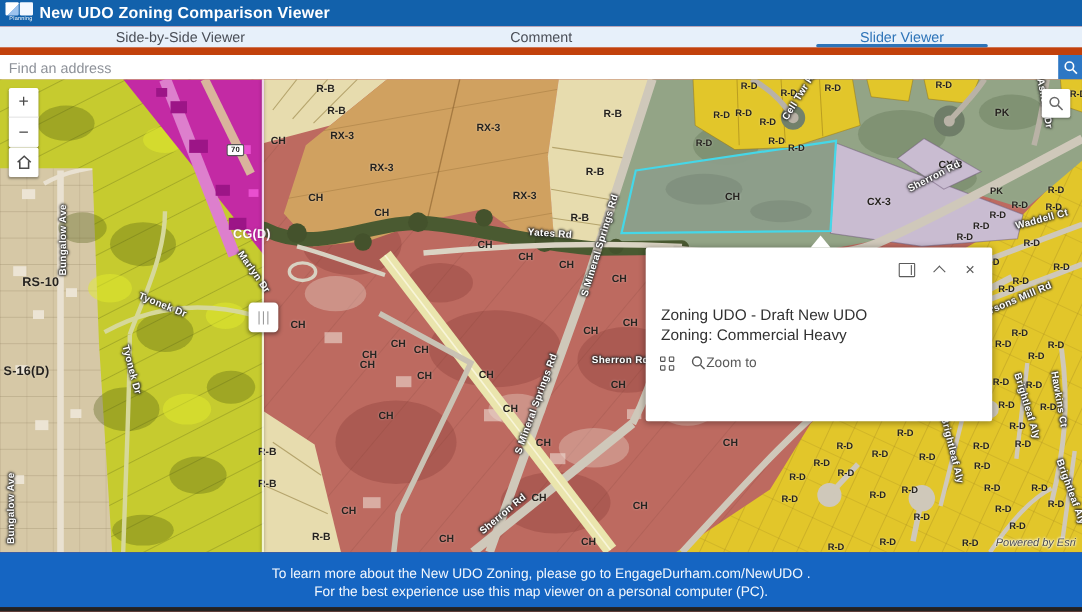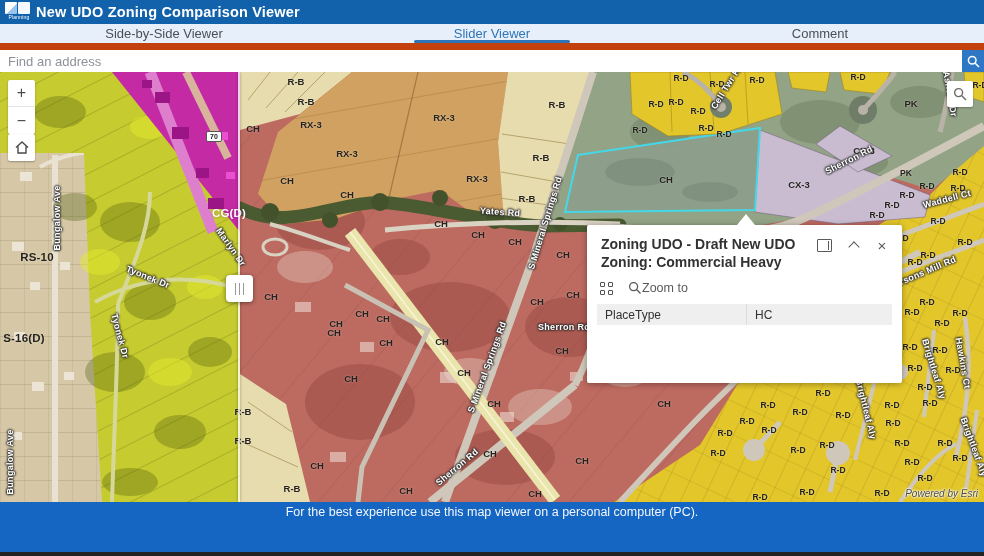--- a/index.html
+++ b/index.html
@@ -64,21 +64,21 @@
   .mapsearch{position:absolute;left:947px;top:9px;width:26px;height:26px;background:#fff;border-radius:2px;
        box-shadow:0 1px 2px rgba(0,0,0,.3);display:flex;align-items:center;justify-content:center;cursor:pointer;}
   .attrib{position:absolute;right:3px;bottom:2px;font-size:10px;color:#4a4a4a;
        text-shadow:0 0 2px #fff,0 0 2px #fff,0 0 3px #fff;padding:1px 3px;font-style:italic;}
   
   .popup{position:absolute;left:587px;top:153px;width:315px;height:158px;background:#fff;
        box-shadow:0 1px 6px rgba(0,0,0,.35);border-radius:2px;}
   .popup .arrow{position:absolute;left:150px;top:-11px;width:0;height:0;
        border-left:9px solid transparent;border-right:9px solid transparent;border-bottom:11px solid #fff;}
   .popup .phead{padding:11px 14px 2px 14px;display:flex;}
-  .popup .ptitle{width:218px;font-size:14px;font-weight:bold;color:#323232;line-height:1.25;}
+  .popup .ptitle{width:218px;font-size:14px;font-weight:normal;color:#323232;line-height:1.25;margin-top:42px;}
   .popup .picons{display:flex;gap:17px;margin-left:auto;padding-top:3px;}
   .pi{width:15px;height:14px;position:relative;cursor:pointer;}
   .pi.dock{width:15px;height:13px;border:1.5px solid #5a5a5a;border-radius:1px;}
   .pi.dock::after{content:"";position:absolute;right:2px;top:1px;bottom:1px;width:1.5px;background:#5a5a5a;}
   .pi.chev{width:10px;height:10px;}
   .pi.chev::after{content:"";position:absolute;left:1px;top:4px;width:7px;height:7px;
        border-left:1.5px solid #5a5a5a;border-top:1.5px solid #5a5a5a;transform:rotate(45deg);}
   .pi.close{font-size:15px;color:#5a5a5a;line-height:13px;text-align:center;width:12px;}
   .actions{display:flex;align-items:center;gap:9px;padding:8px 14px 7px 13px;}
   .grid-ico{width:13px;height:13px;display:grid;grid-template-columns:5px 5px;grid-template-rows:5px 5px;gap:3px;cursor:pointer;}
@@ -110,26 +110,26 @@
         </div>
       <div class="ltext">Planning</div>
     </div>
     <div class="title">New UDO Zoning Comparison Viewer</div>
   </div>
 
   <div class="tabbar">
     <div class="tab">
         <span>Side-by-Side Viewer</span>
       </div>
+    <div class="tab">
+        <span>Comment</span>
+      </div>
     <div class="tab active">
         <span>Slider Viewer</span>
         <div class="underline"></div>
-      </div>
-    <div class="tab">
-        <span>Comment</span>
       </div>
   </div>
 
   <div class="searchbar">
     <input type="text" placeholder="Find an address" style="">
     <div class="search-btn">
       <svg width="13" height="13" viewBox="0 0 13 13">
           <circle cx="5.2" cy="5.2" r="3.8" fill="none" stroke="#fff" stroke-width="1.5"></circle>
           <line x1="8.2" y1="8.2" x2="12" y2="12" stroke="#fff" stroke-width="1.5"></line>
         </svg>
@@ -499,25 +499,22 @@
           </div>
         <div class="zoomto">
           <svg width="14" height="14" viewBox="0 0 14 14">
             <circle cx="5.6" cy="5.6" r="4" fill="none" stroke="#595959" stroke-width="1.3"></circle>
             <line x1="8.8" y1="8.8" x2="12.5" y2="12.5" stroke="#595959" stroke-width="1.3"></line>
           </svg>
           <span>Zoom to</span>
         </div>
       </div>
       <div class="ptable">
-        <div class="prow">
-          <div class="f">PlaceType</div>
-          <div class="v">HC</div>
-        </div>
       </div>
     </div>
   </div>
 
   <div class="footer">
+    <div class="l1">To learn more about the New UDO Zoning, please go to EngageDurham.com/NewUDO .</div>
     <div class="l2">For the best experience use this map viewer on a personal computer (PC).</div>
   </div>
 
 </div>
 
 </body></html>

